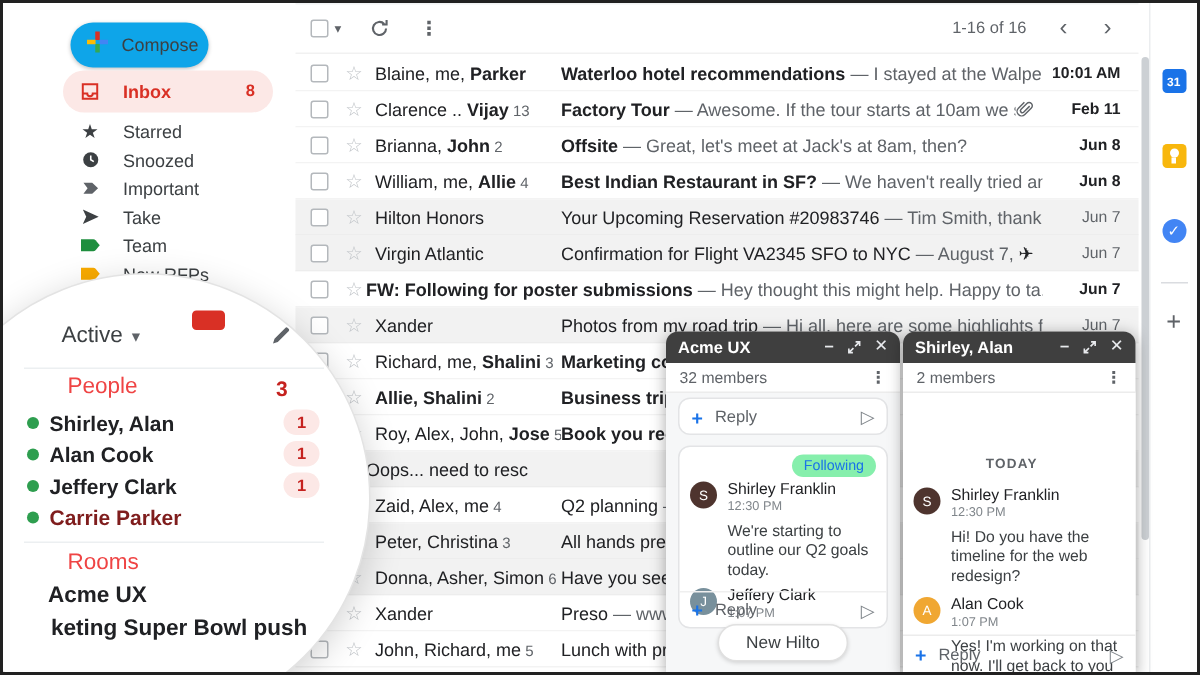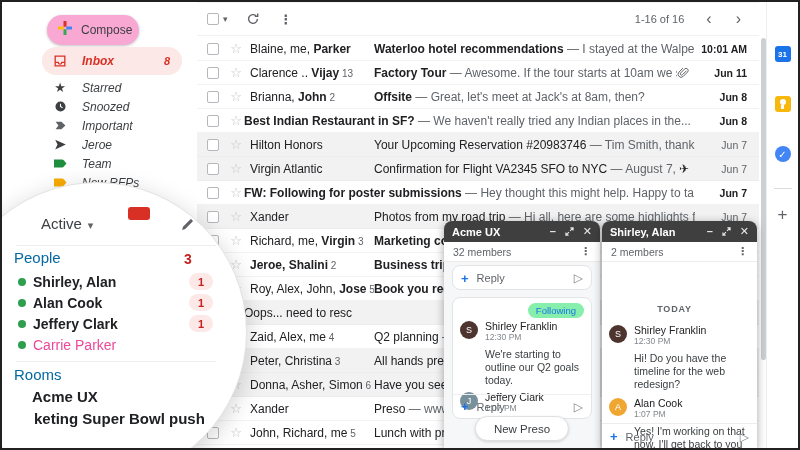--- a/index.html
+++ b/index.html
@@ -2,45 +2,45 @@
 <html><head>
 <meta charset="utf-8">
 <style>
   html,body{margin:0;padding:0;background:#fff;}
   *{box-sizing:border-box;}
   body{font-family:"Liberation Sans","DejaVu Sans",sans-serif;color:#202124;}
   .screen{position:relative;width:800px;height:450px;border:2px solid #212121;background:#fff;overflow:hidden;}
 
   
   .sidebar{position:absolute;left:0;top:0;width:195px;height:100%;background:#fff;}
-  .compose{position:absolute;left:45px;top:13px;width:92px;height:30px;border-radius:15px;background:#f9a8d4;
+  .compose{position:absolute;left:45px;top:13px;width:92px;height:30px;border-radius:15px;background:#0ea5e9;
     box-shadow:0 1px 3px rgba(0,0,0,.25);display:flex;align-items:center;gap:8px;padding-left:10px;cursor:pointer;}
   .compose-label{font-size:12px;color:#3c4043;}
   .side-list{position:absolute;left:40px;top:45px;width:140px;}
-  .side-item{display:flex;align-items:center;height:19px;font-size:12px;color:#3c4043;padding-left:10px;gap:14px;font-style:italic;}
+  .side-item{display:flex;align-items:center;height:19px;font-size:12px;color:#3c4043;padding-left:10px;gap:14px;}
   .side-item.active{height:28px;background:#fce8e6;border-radius:14px;color:#d93025;font-weight:bold;margin-bottom:3px;}
   .side-item .s-icn{width:16px;display:flex;justify-content:center;align-items:center;}
   .side-item .s-count{margin-left:auto;padding-right:12px;font-size:11px;}
   .side-item.active .s-count{color:#d93025;font-weight:bold;}
   .star-glyph{font-size:13px;color:#3c4043;line-height:1;}
 
   
   .loupe{position:absolute;left:-55px;top:180px;width:300px;height:300px;border-radius:50%;background:#fff;
     border:1px solid #e3e3e3;box-shadow:0 6px 24px rgba(0,0,0,.18);overflow:hidden;z-index:30;}
   .lp-status{position:absolute;left:93px;top:32px;font-size:15px;color:#3c4043;}
   .lp-caret{font-size:11px;color:#5f6368;margin-left:6px;}
   .lp-pencil{position:absolute;left:233px;top:34px;}
   .lp-redtag{position:absolute;left:180px;top:6px;width:22px;height:13px;background:#d93025;border-radius:3px;}
   .lp-div{position:absolute;left:68px;width:200px;height:1px;background:#eceff1;}
-  .lp-head{position:absolute;left:66px;font-size:15px;color:#0369a1;}
+  .lp-head{position:absolute;left:97px;font-size:15px;color:#ef4444;}
   .lp-count{position:absolute;left:236px;font-size:14px;font-weight:bold;color:#c5221f;}
   .lp-person{position:absolute;left:70px;width:195px;height:21px;display:flex;align-items:center;}
   .lp-dot{width:8px;height:8px;border-radius:50%;background:#2e9e4f;margin-right:7px;flex:none;}
   .lp-name{font-size:14px;font-weight:bold;color:#202124;white-space:nowrap;}
-  .lp-person.muted .lp-name{font-weight:400;color:#ec4899;}
+  .lp-person.muted .lp-name{font-weight:700;color:#7f1d1d;}
   .lp-badge{margin-left:auto;background:#fce8e6;color:#c5221f;font-size:11px;font-weight:bold;
     min-width:24px;height:17px;border-radius:9px;display:flex;align-items:center;justify-content:center;}
   .lp-room{position:absolute;left:84px;font-size:15px;font-weight:bold;color:#202124;white-space:nowrap;}
 
   
   .main{position:absolute;left:195px;top:0;width:562px;height:100%;border-top:1px solid #f1f3f4;background:#fff;}
   .toolbar{position:absolute;left:0;top:0;width:100%;height:33px;display:flex;align-items:center;border-bottom:1px solid #f1f1f1;}
   .cb{display:inline-block;width:12px;height:12px;border:1.5px solid #b4b8bc;border-radius:2px;background:#fff;flex:none;}
   .tb-cb{margin-left:10px;}
   .tb-caret{font-size:9px;color:#5f6368;margin-left:4px;}
@@ -161,21 +161,21 @@
             </svg>
           </span>
           <span>Important</span>
         </div>
         <div class="side-item">
           <span class="s-icn">
             <svg width="13" height="13" viewBox="0 0 16 16">
               <path d="M1.5 2 14.5 8 1.5 14l2.8-6z" fill="#3c4043"></path>
             </svg>
           </span>
-          <span>Jeroe</span>
+          <span>Take</span>
         </div>
         <div class="side-item">
           <span class="s-icn">
             <svg width="14" height="11" viewBox="0 0 14 11">
               <path d="M1 1.5h8.2c.6 0 1.1.25 1.5.7L13.5 5.5l-2.8 3.3c-.4.45-.9.7-1.5.7H1z" fill="#1e8e3e"></path>
             </svg>
           </span>
           <span>Team</span>
         </div>
         <div class="side-item">
@@ -231,32 +231,33 @@
         <div class="erow unread">
           <span class="cb"></span>
           <span class="star">☆</span>
           <span class="sender">Clarence .. <b>Vijay</b><span class="cnt"> 13</span></span>
           <span class="subj"><b class="sj">Factory Tour</b><span class="sn"> — Awesome. If the tour starts at 10am we should leave by 9:30 to get...</span></span>
           <span class="att">
             <svg width="12" height="12" viewBox="0 0 16 16">
               <path d="M12.6 5 7.2 10.4a1.7 1.7 0 0 1-2.4-2.4l5.3-5.3a2.8 2.8 0 0 1 4 4L8.3 12.5a4 4 0 0 1-5.7-5.7L7.9 1.5" fill="none" stroke="#5f6368" stroke-width="1.3"></path>
             </svg>
           </span>
-          <span class="date">Jun 11</span>
+          <span class="date">Feb 11</span>
         </div>
         <div class="erow unread">
           <span class="cb"></span>
           <span class="star">☆</span>
           <span class="sender">Brianna, <b>John</b><span class="cnt"> 2</span></span>
           <span class="subj"><b class="sj">Offsite</b><span class="sn"> — Great, let's meet at Jack's at 8am, then?</span></span>
           <span class="date">Jun 8</span>
         </div>
         <div class="erow unread">
           <span class="cb"></span>
           <span class="star">☆</span>
+          <span class="sender">William, me, <b>Allie</b><span class="cnt"> 4</span></span>
           <span class="subj"><b class="sj">Best Indian Restaurant in SF?</b><span class="sn"> — We haven't really tried any Indian places in the...</span></span>
           <span class="date">Jun 8</span>
         </div>
         <div class="erow shaded">
           <span class="cb"></span>
           <span class="star">☆</span>
           <span class="sender">Hilton Honors</span>
           <span class="subj"><b class="sj">Your Upcoming Reservation #20983746</b><span class="sn"> — Tim Smith, thank you for choosing Hilto...</span></span>
           <span class="date">Jun 7</span>
         </div>
@@ -279,28 +280,28 @@
         <div class="erow shaded">
           <span class="cb"></span>
           <span class="star">☆</span>
           <span class="sender">Xander</span>
           <span class="subj"><b class="sj">Photos from my road trip</b><span class="sn"> — Hi all, here are some highlights from my vacation. Wha...</span></span>
           <span class="date">Jun 7</span>
         </div>
         <div class="erow unread">
           <span class="cb"></span>
           <span class="star">☆</span>
-          <span class="sender">Richard, me, <b>Virgin</b><span class="cnt"> 3</span></span>
+          <span class="sender">Richard, me, <b>Shalini</b><span class="cnt"> 3</span></span>
           <span class="subj"><b class="sj">Marketing course</b></span>
           <span class="date"></span>
         </div>
         <div class="erow unread">
           <span class="cb"></span>
           <span class="star">☆</span>
-          <span class="sender"><b>Jeroe, Shalini</b><span class="cnt"> 2</span></span>
+          <span class="sender"><b>Allie, Shalini</b><span class="cnt"> 2</span></span>
           <span class="subj"><b class="sj">Business trip</b><span class="sn"> — Hi, I</span></span>
           <span class="date"></span>
         </div>
         <div class="erow unread">
           <span class="cb"></span>
           <span class="star">☆</span>
           <span class="sender">Roy, Alex, John, <b>Jose</b><span class="cnt"> 5</span></span>
           <span class="subj"><b class="sj">Book you recommen</b></span>
           <span class="date"></span>
         </div>
@@ -399,21 +400,21 @@
               <div class="mtext">Excellent.</div>
             </div>
           </div>
         <div class="reply-row card-reply">
           <span class="reply-plus">+</span>
           <span>Reply</span>
           <span class="send">▷</span>
         </div>
       </div>
       <div class="new-thread">
-        <span>New Preso</span>
+        <span>New Hilto</span>
       </div>
     </div>
   </div>
 
   <div class="win" style="left:600px;width:155px;">
     <div class="win-head">
       <span>Shirley, Alan</span>
       <span class="win-icons">
         <span class="wi">–</span>
         <span class="wi">

